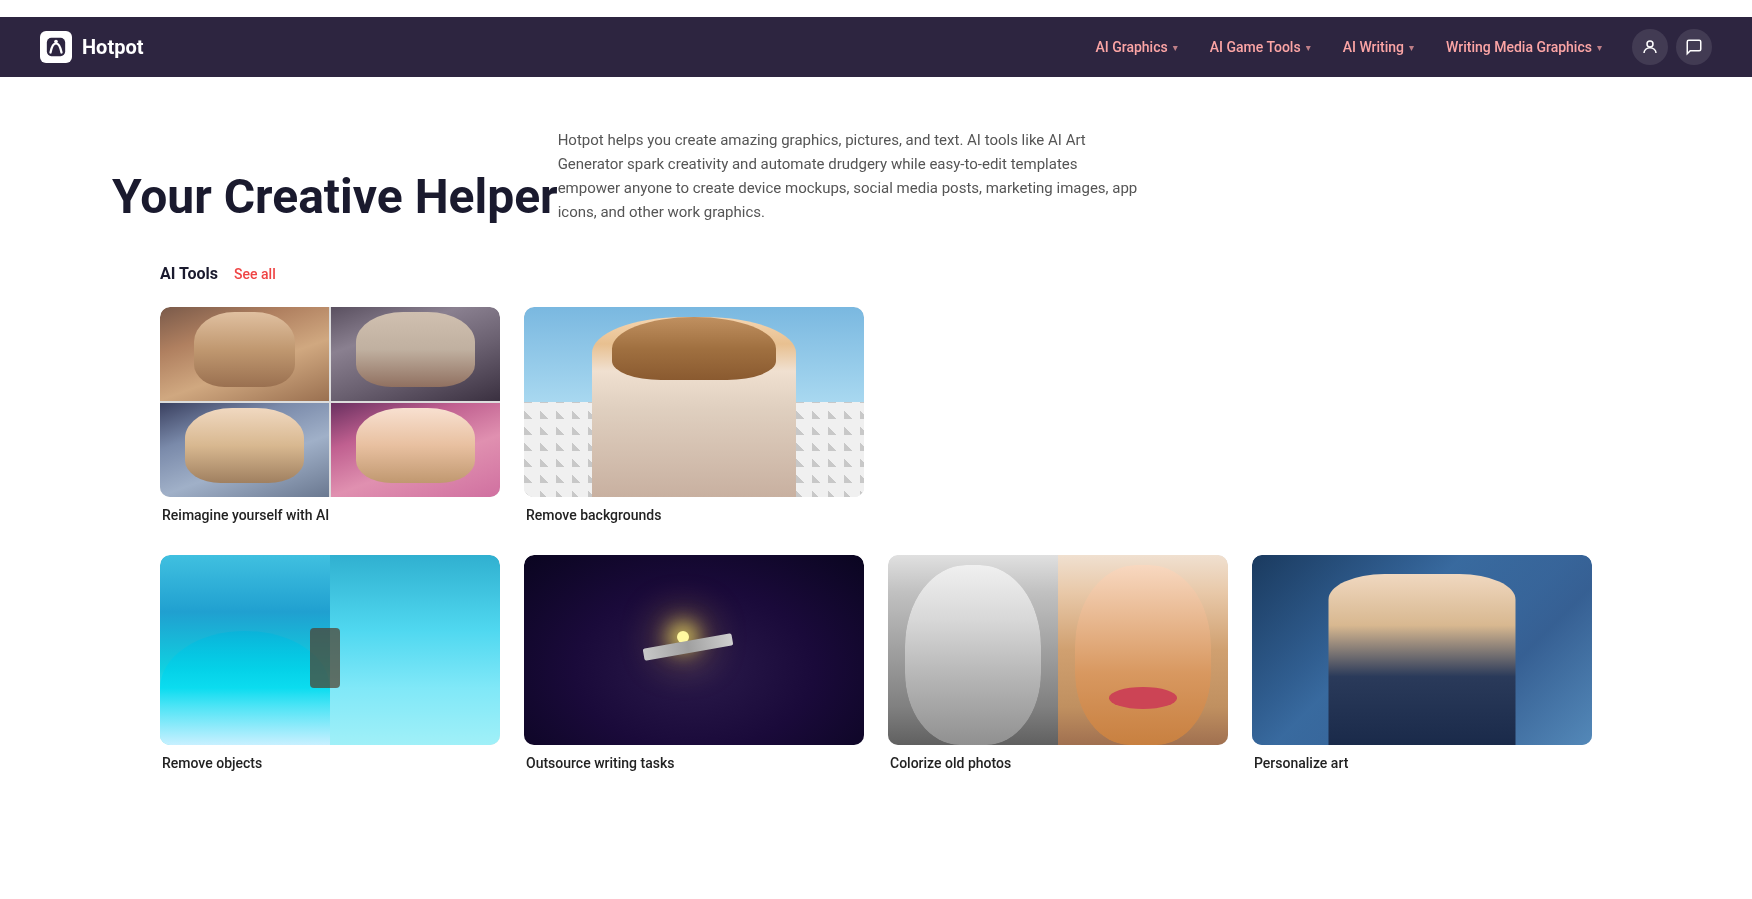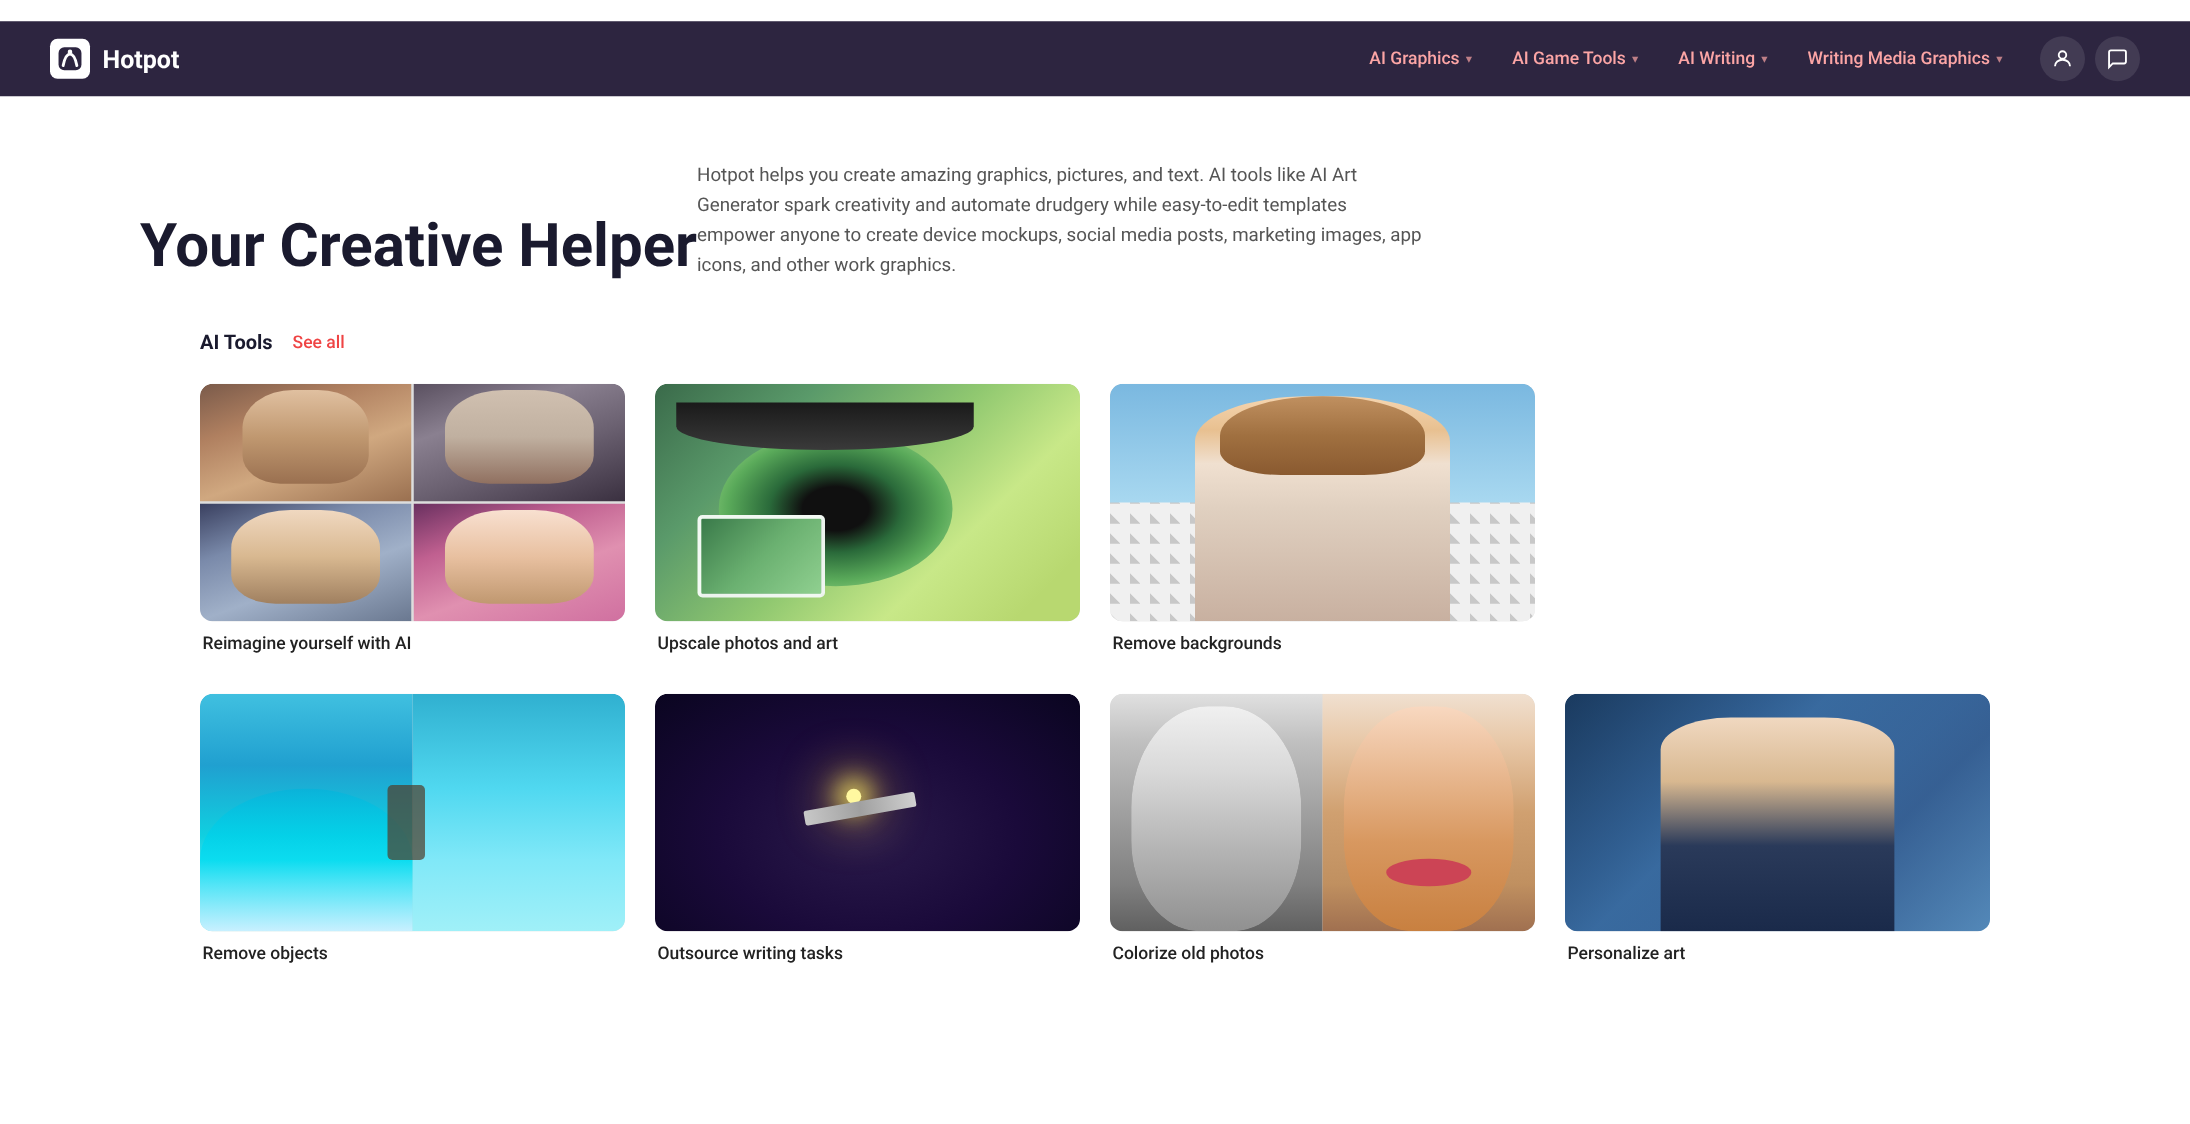--- a/index.html
+++ b/index.html
@@ -552,30 +552,20 @@
         <div class="portrait-mosaic" style="height:100%">
           <div class="img-cell p1"></div>
           <div class="img-cell p2"></div>
           <div class="img-cell p3"></div>
           <div class="img-cell p4"></div>
         </div>
       </div>
       <div class="tool-card-label">Reimagine yourself with AI</div>
     </div>
 
-    <div class="tool-card">
-      <div class="tool-card-image" style="position:relative; overflow:hidden;">
-        <div class="eye-closeup">
-          <div class="eye-iris"></div>
-          <div class="eye-lashes"></div>
-          <div class="magnify-box"></div>
-        </div>
-      </div>
-      <div class="tool-card-label">Upscale photos and art</div>
-    </div>
 
     <div class="tool-card">
       <div class="tool-card-image" style="position:relative; overflow:hidden;">
         <div class="remove-bg-comp">
           <div class="bg-sky"></div>
           <div class="bg-person">
             <div class="bg-person-hair"></div>
           </div>
         </div>
       </div>

